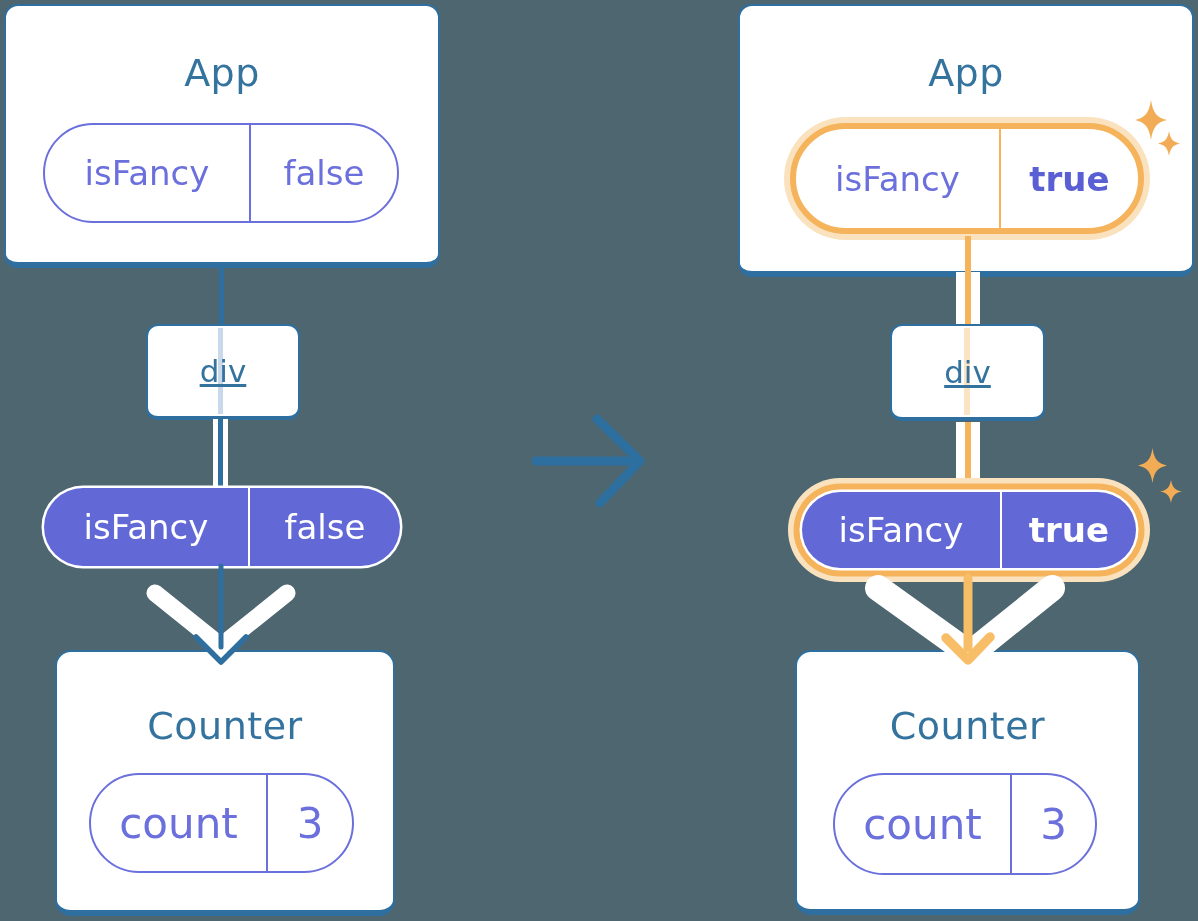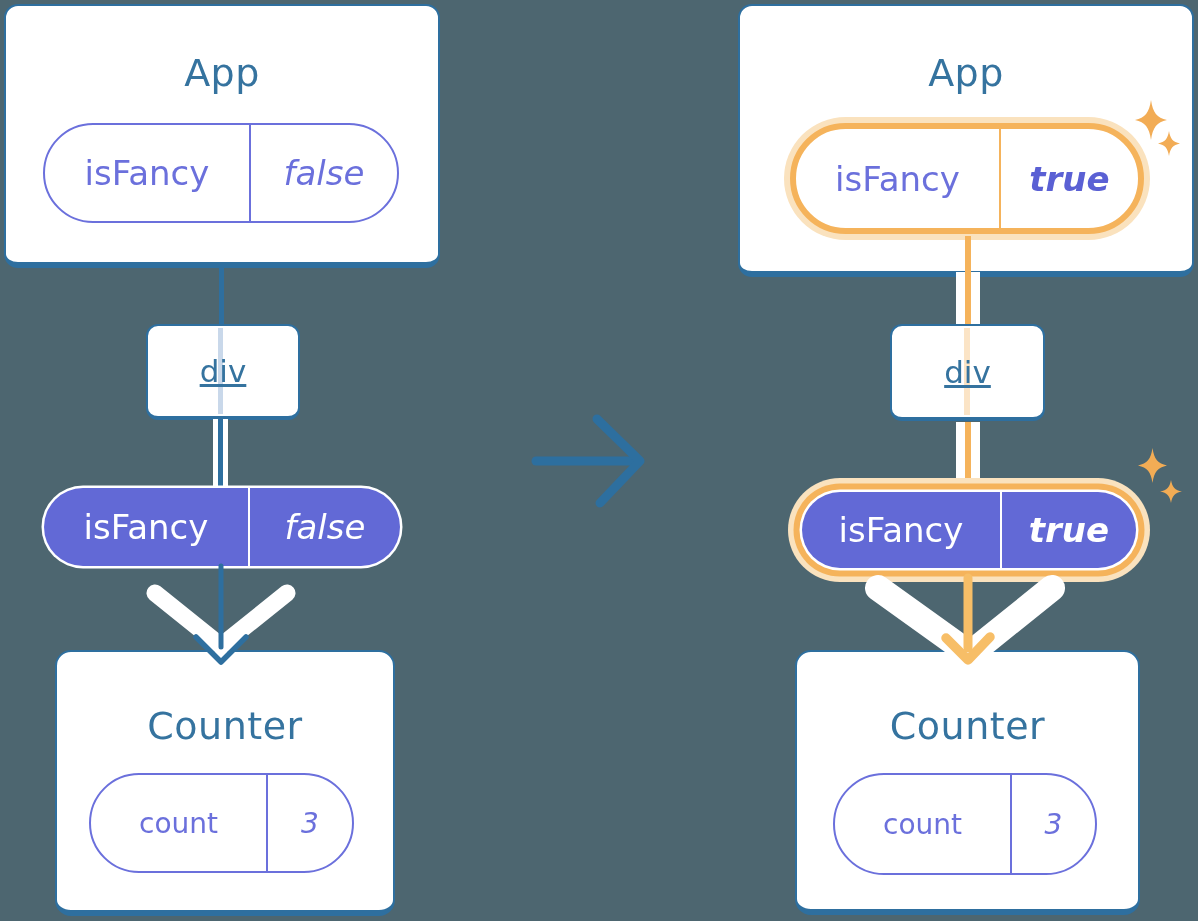--- a/index.html
+++ b/index.html
@@ -52,21 +52,21 @@
     position: absolute;
     display: flex;
     border-radius: 999px;
     overflow: hidden;
   }
   .pill .cell {
     display: flex; align-items: center; justify-content: center;
     font-size: 34px;
   }
   .pill .cell.key { flex: none; }
-  .pill .cell.val { flex: 1; font-style: italic; }
+  .pill .cell.val { flex: 1; }
   .outline-pill {
     background: #fff;
     border: 2.5px solid #6B70DC;
     color: #6B70DC;
   }
   .outline-pill .val { border-left: 2.5px solid #6B70DC; }
   .ring-pill {
     background: #fff;
     border: 6px solid #F5B35B;
     box-shadow: 0 0 0 6px #FAE2BE;
@@ -78,21 +78,21 @@
     color: #fff;
     box-shadow: 0 0 0 2.5px #fff;
     z-index: 3;
   }
   .solid-pill .val { border-left: 2.5px solid #fff; }
   .solid-pill.highlighted {
     box-shadow: 0 0 0 2.5px #fff, 0 0 0 8.5px #F5B35B, 0 0 0 14px #FAE2BE;
   }
   .bold-val { font-weight: bold; }
   .outline-pill .bold-val, .ring-pill .bold-val { color: #5A60D4; }
-  .count-pill .cell { font-size: 28px; }
+  .count-pill .cell { font-size: 42px; }
   
   .vline { position: absolute; z-index: 1; }
   .channel { position: absolute; display: flex; z-index: 3; }
   .channel .w { background: #fff; }
   .channel .c { }
   .stub { position: absolute; z-index: 3; }
   .arrow-svg, .spark-svg { position: absolute; z-index: 4; }
 </style>
 </head>
 <body>

